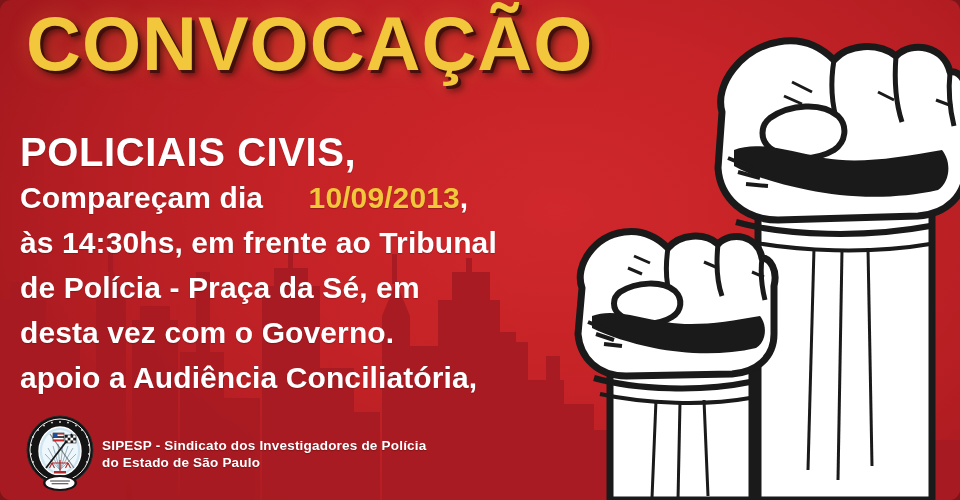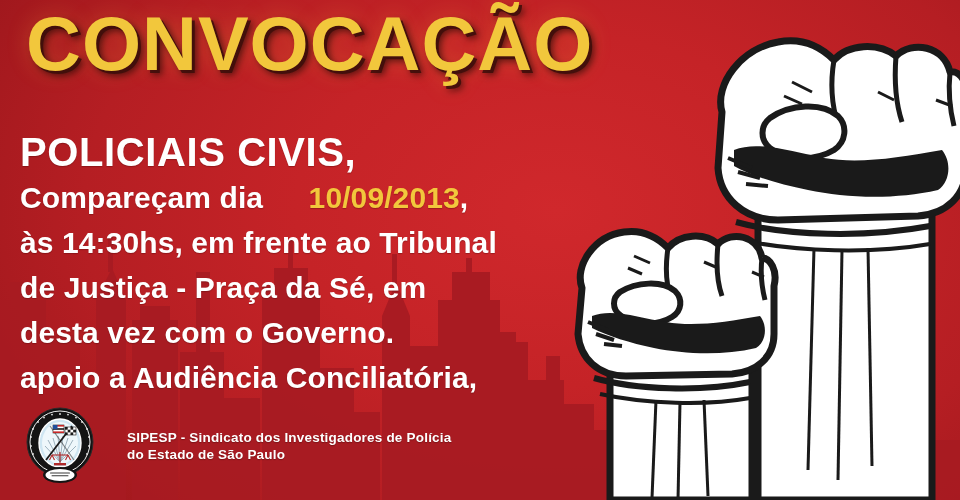--- a/index.html
+++ b/index.html
@@ -16,20 +16,21 @@
     position:relative;
     width:960px; height:500px;
     overflow:hidden;
     background:
       radial-gradient(ellipse 85% 110% at 58% 42%,
         #d0282c 0%,
         #c52327 32%,
         #b51e23 58%,
         #9d171c 82%,
         #8a1317 100%);
+    border-radius: 11px;
   }
 
   
   #skyline {
     position:absolute; left:0; top:0;
     width:960px; height:500px;
     z-index:1;
     pointer-events:none;
   }
 
@@ -75,25 +76,25 @@
     letter-spacing:.1px;
     white-space:nowrap;
     text-shadow:0 1px 1px rgba(70,10,10,.35);
   }
   .bline.first { font-size:40px; letter-spacing:.6px; }
   .hl-date { color:#f2c73c;margin-left:37px; }
 
   
   #footer {
     position:absolute;
-    left:24px; bottom:14px;
+    left:24px; bottom:6px;
     z-index:4;
     display:flex;
     align-items:center;
-    gap:31px;
+    gap:6px;
   }
   #emblem { width:72px; height:80px; flex:0 0 auto; }
   #footer-text {
     color:#ffffff;
     font-size:13.5px;
     font-weight:bold;
     line-height:17px;
     letter-spacing:.2px;
     text-shadow:0 1px 1px rgba(70,10,10,.45);
   }
@@ -253,21 +254,21 @@
     <div class="bline first">
       <span>POLICIAIS CIVIS</span><span>,</span>
     </div>
     <div class="bline">
       <span>Compareçam dia </span><span class="hl-date">10/09/2013</span><span>,</span>
     </div>
     <div class="bline">
       <span>às 14:30hs, em frente ao Tribunal</span>
     </div>
     <div class="bline">
-      <span>de Justiça - Praça da Sé, em</span>
+      <span>de Polícia - Praça da Sé, em</span>
     </div>
     <div class="bline">
       <span>desta vez com o Governo.</span>
     </div>
     <div class="bline">
       <span>apoio a Audiência Conciliatória,</span>
     </div>
   </div>
 
   <div id="footer">

